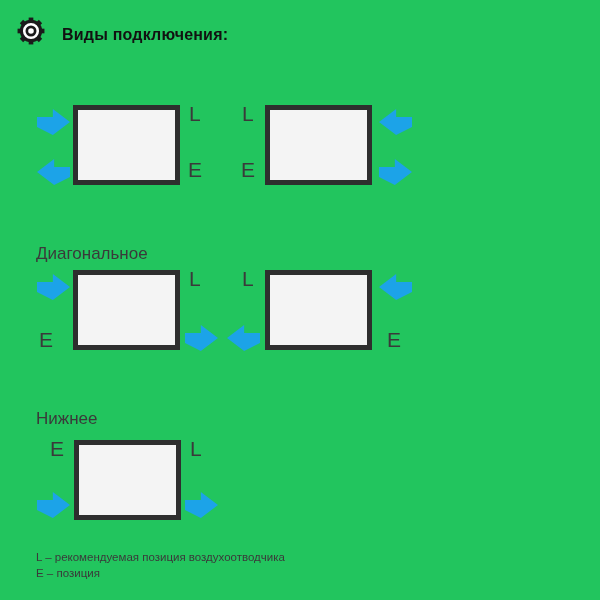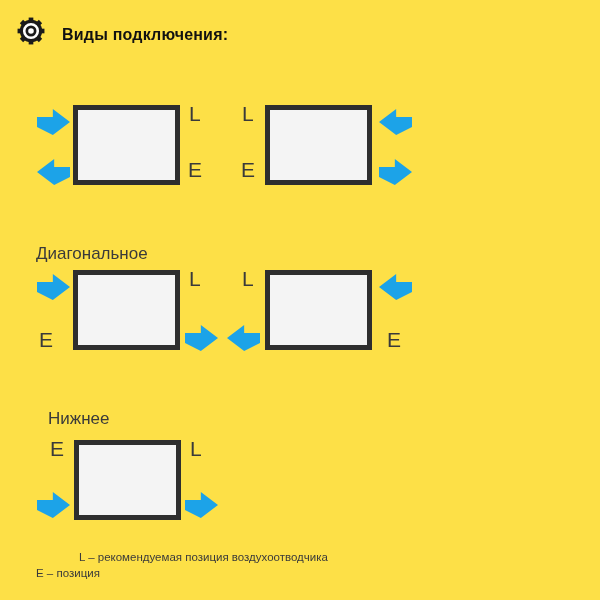--- a/index.html
+++ b/index.html
@@ -8,21 +8,21 @@
     --box-fill: #F4F4F4;
     --text: #3A3A3A;
     --heading: #111111;
   }
   * { margin: 0; padding: 0; box-sizing: border-box; }
   html, body { background: #ffffff; }
   #canvas {
     position: relative;
     width: 600px;
     height: 600px;
-    background: #fde047;
+    background: #22c55e;
     font-family: "Liberation Sans", sans-serif;
     overflow: hidden;
   }
   .abs { position: absolute; }
   .page-title {
     font-size: 16px;
     font-weight: bold;
     color: var(--heading);
     line-height: 1;
     letter-spacing: 0.2px;
@@ -101,24 +101,24 @@
   <div class="abs letter" style="left:189px; top:267px;">L</div>
   <div class="abs letter" style="left:39px; top:328px;">E</div>
   <div class="abs arrow" style="left:185px; top:325px;"></div>
 
   <div class="abs letter" style="left:242px; top:267px;">L</div>
   <div class="abs radiator-box" style="left:265px; top:270px;"></div>
   <div class="abs arrow left" style="left:379px; top:274px;"></div>
   <div class="abs arrow left" style="left:227px; top:325px;"></div>
   <div class="abs letter" style="left:387px; top:328px;">E</div>
 
-  <div class="abs section-title" style="left:48px; top:410px;">Нижнее</div>
+  <div class="abs section-title" style="left:36px; top:410px;">Нижнее</div>
 
   <div class="abs letter" style="left:50px; top:437px;">E</div>
   <div class="abs radiator-box" style="left:74px; top:440px;"></div>
   <div class="abs letter" style="left:190px; top:437px;">L</div>
   <div class="abs arrow" style="left:37px; top:492px;"></div>
   <div class="abs arrow" style="left:185px; top:492px;"></div>
 
-  <div class="abs legend-line" style="left:36px; top:552px;margin-left:43px;">L – рекомендуемая позиция воздухоотводчика</div>
+  <div class="abs legend-line" style="left:36px; top:552px;">L – рекомендуемая позиция воздухоотводчика</div>
   <div class="abs legend-line" style="left:36px; top:568px;">E – позиция</div>
 
 </div>
 
 </body></html>

